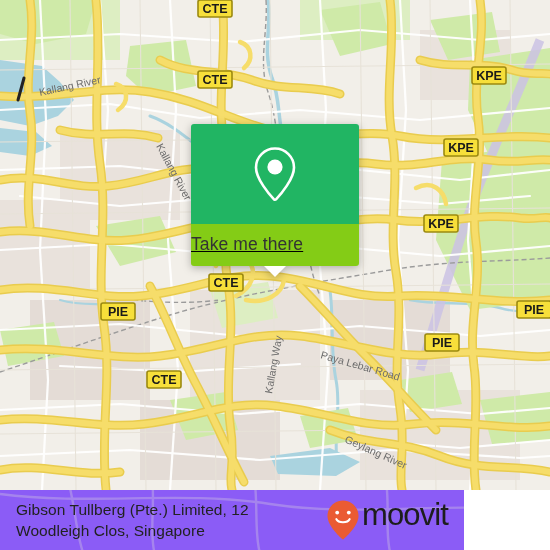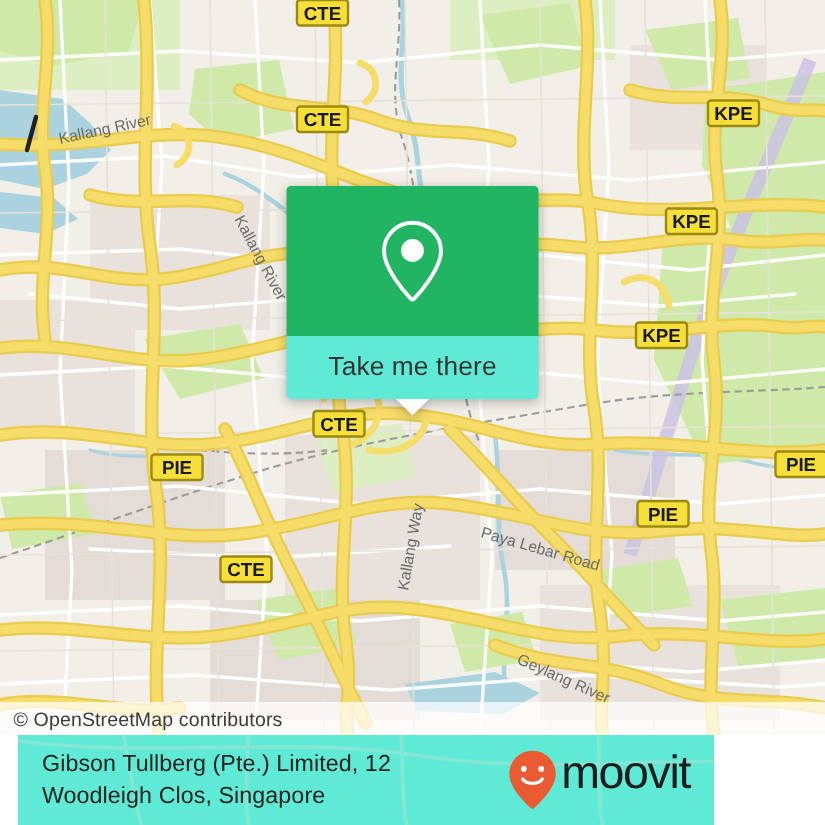--- a/index.html
+++ b/index.html
@@ -29,38 +29,38 @@
   .callout{
     position:absolute;left:191px;top:124px;width:168px;
     filter:drop-shadow(0 2px 4px rgba(0,0,0,0.28));
   }
   .callout-top{
     background:#21b563;height:100px;border-radius:3px 3px 0 0;
     display:flex;align-items:center;justify-content:center;
   }
   .pin-icon{display:block;}
   .callout-bottom{
-    background:#5eead4;height:42px;border-radius:0 0 3px 3px;
-    display:flex;align-items:center;justify-content:center;position:relative;
+    background:#84cc16;height:42px;border-radius:0 0 3px 3px;
+    display:flex;align-items:center;justify-content:flex-start;position:relative;text-decoration:underline;
   }
   .callout-label{
     font-size:17.5px;color:#333333;letter-spacing:0.1px;line-height:1;
   }
   .callout-tail{
     position:absolute;left:50%;bottom:-11px;margin-left:-11px;
     width:0;height:0;
     border-left:11px solid transparent;
     border-right:11px solid transparent;
     border-top:11px solid #ffffff;
   }
 
   
   .footer{
-    position:absolute;left:12px;top:490px;width:464px;height:60px;
-    background:#5eead4;display:flex;align-items:center;
+    position:absolute;left:0;top:490px;width:464px;height:60px;
+    background:#8b5cf6;display:flex;align-items:center;
     box-sizing:border-box;padding:0 14px 0 16px;overflow:hidden;
   }
   .footer-watermark{
     position:absolute;left:0;top:-30px;width:550px;height:120px;
     opacity:0.30;pointer-events:none;
   }
   .footer-title{
     position:relative;flex:1;font-size:15.5px;color:#222222;line-height:1.38;
     letter-spacing:0.05px;max-width:400px;
   }
@@ -290,23 +290,20 @@
         <text class="pltxt" x="272" y="394" transform="rotate(-80 272 394)">Kallang Way</text>
         <text class="pltxt" x="320" y="358" transform="rotate(16 320 358)">Paya Lebar Road</text>
         <text class="pltxt" x="344" y="442" transform="rotate(24 344 442)">Geylang River</text>
       </g>
 
       <g>
         <path d="M24 78 L18 100" stroke="#222" stroke-width="3" stroke-linecap="round" fill="none"></path>
       </g>
     </svg>
 
-    <div class="attrib">
-      <span class="attrib-text">© OpenStreetMap contributors</span>
-    </div>
 
     <div class="callout">
       <div class="callout-top">
         <svg class="pin-icon" width="46" height="58" viewBox="0 0 46 58">
           <path d="M23 3.5 C12.5 3.5 4 12 4 22.4 C4 33.8 17.4 49.6 22 54.3 C22.6 54.9 23.4 54.9 24 54.3 C28.6 49.6 42 33.8 42 22.4 C42 12 33.5 3.5 23 3.5 Z" fill="none" stroke="#ffffff" stroke-width="2.6" stroke-linejoin="round"></path>
           <circle cx="23" cy="22" r="7.6" fill="#ffffff"></circle>
         </svg>
       </div>
       <div class="callout-bottom">
         <span class="callout-label">Take me there</span>

